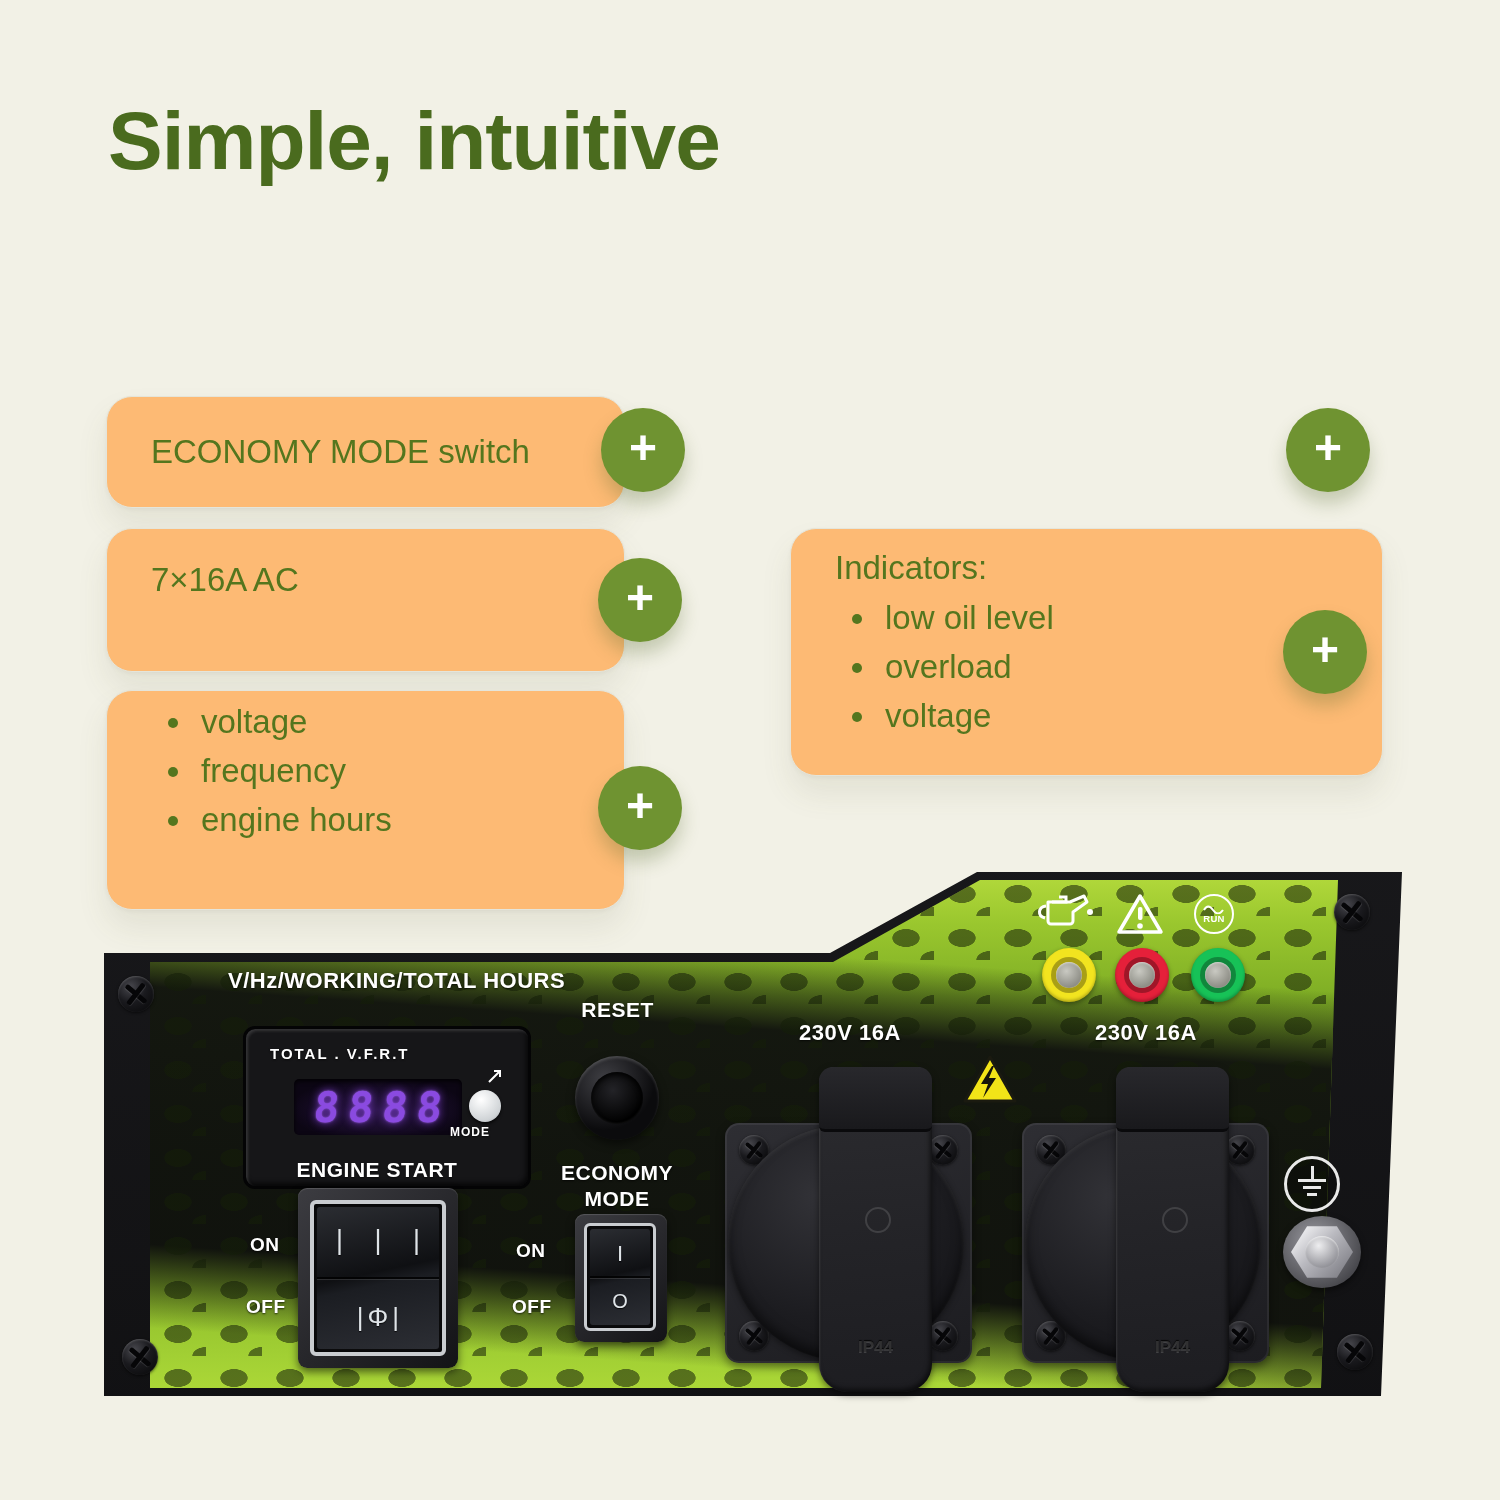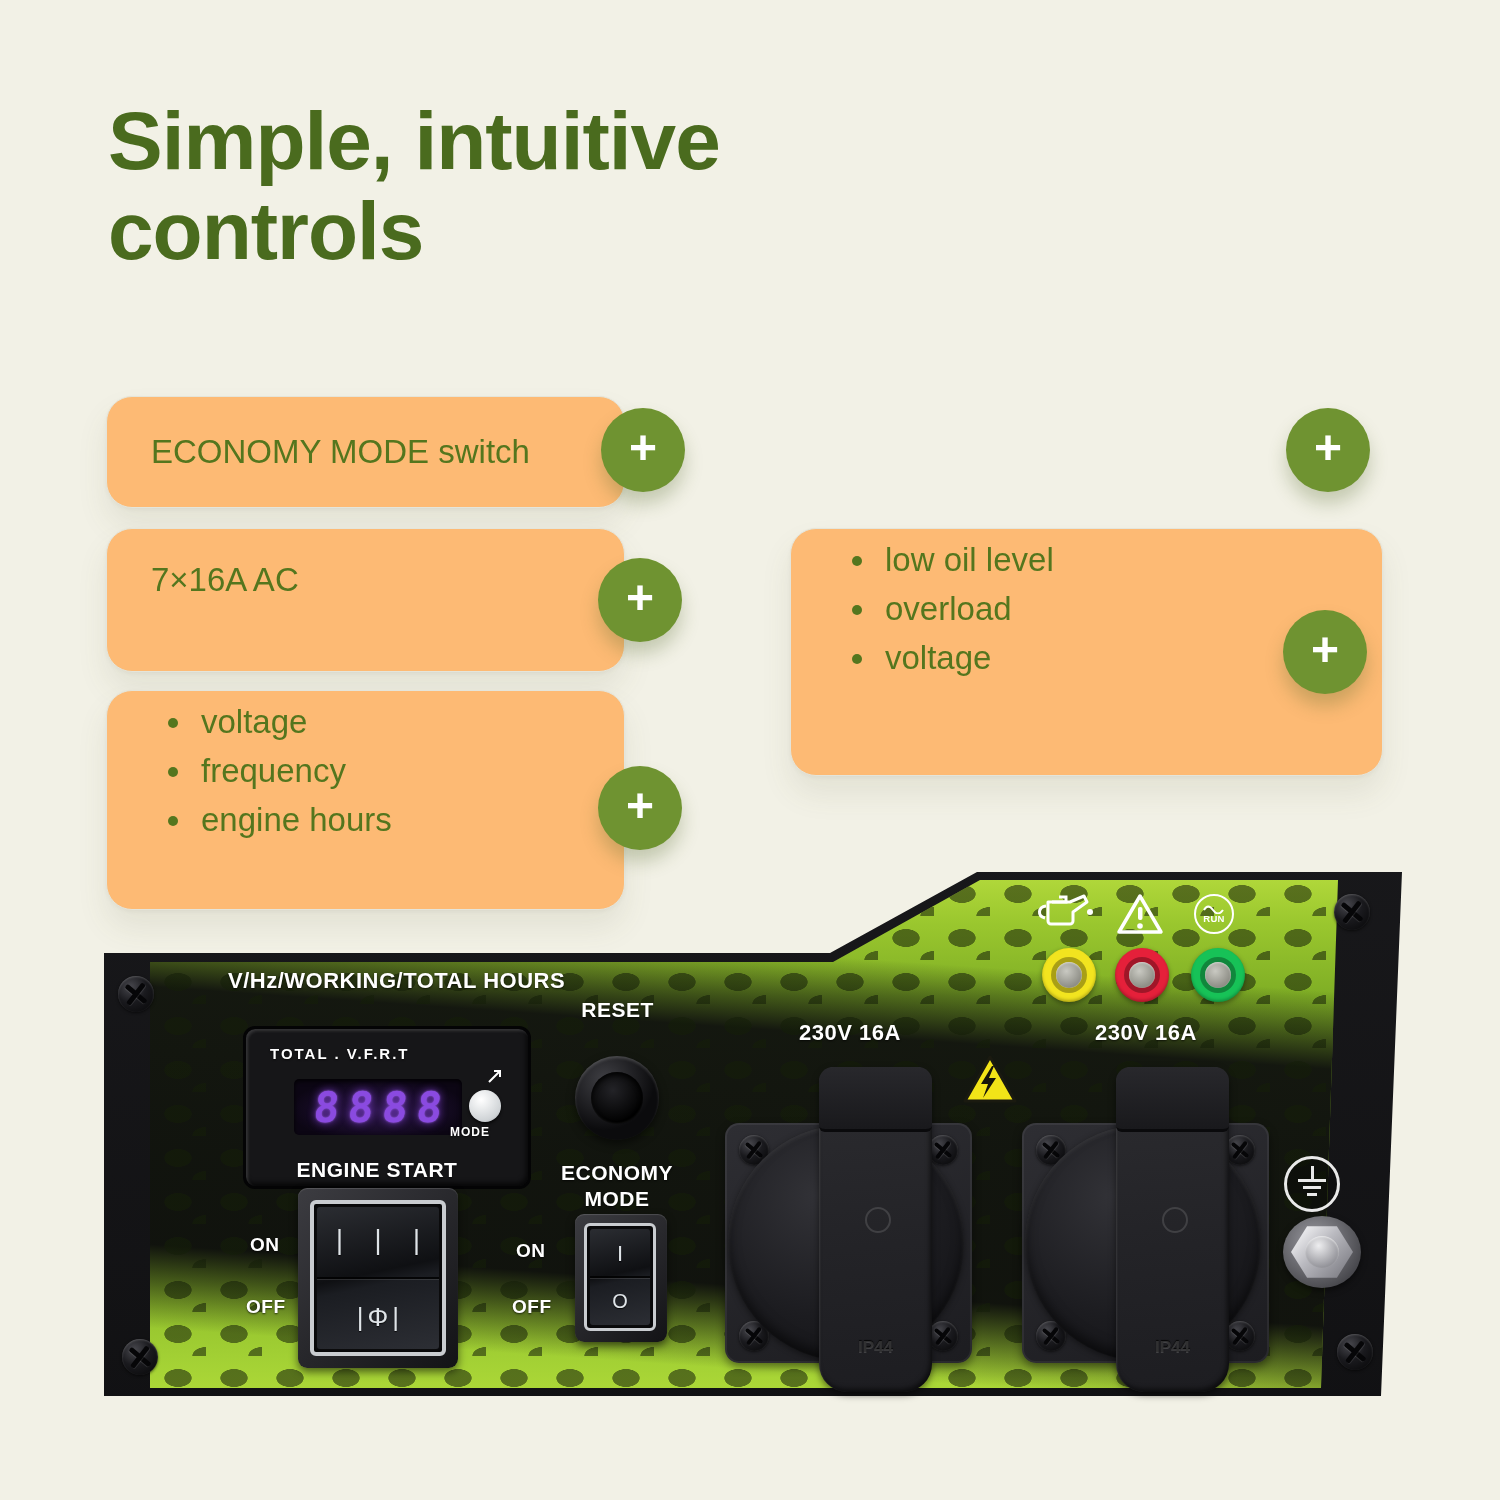--- a/index.html
+++ b/index.html
@@ -121,21 +121,20 @@
     background:radial-gradient(circle at 40% 30%,#eeeef0,#97979d 70%,#6e6e74);
     box-shadow:inset 0 1px 2px rgba(255,255,255,.7);}
 </style>
 </head>
 <body>
 
 <div class="stage">
 
   <div class="heading">
     <div>Simple, intuitive</div>
-    <div>controls</div>
   </div>
 
   <div class="card" style="left:106px;top:396px;width:517px;height:110px;">
     <div class="row">
         <span>ECONOMY MODE switch</span>
       </div>
   </div>
   <div class="plus-btn" style="left:601px;top:408px;">
     <span>+</span>
   </div>
@@ -158,20 +157,21 @@
   </div>
   <div class="plus-btn" style="left:598px;top:766px;">
     <span>+</span>
   </div>
 
   <div class="plus-btn" style="left:1286px;top:408px;">
     <span>+</span>
   </div>
 
   <div class="card" style="left:790px;top:528px;width:591px;height:246px;">
+    <div class="title">Indicators:</div>
     <ul>
       <li>low oil level</li>
       <li>overload</li>
       <li>voltage</li>
     </ul>
   </div>
   <div class="plus-btn" style="left:1283px;top:610px;">
     <span>+</span>
   </div>
 

